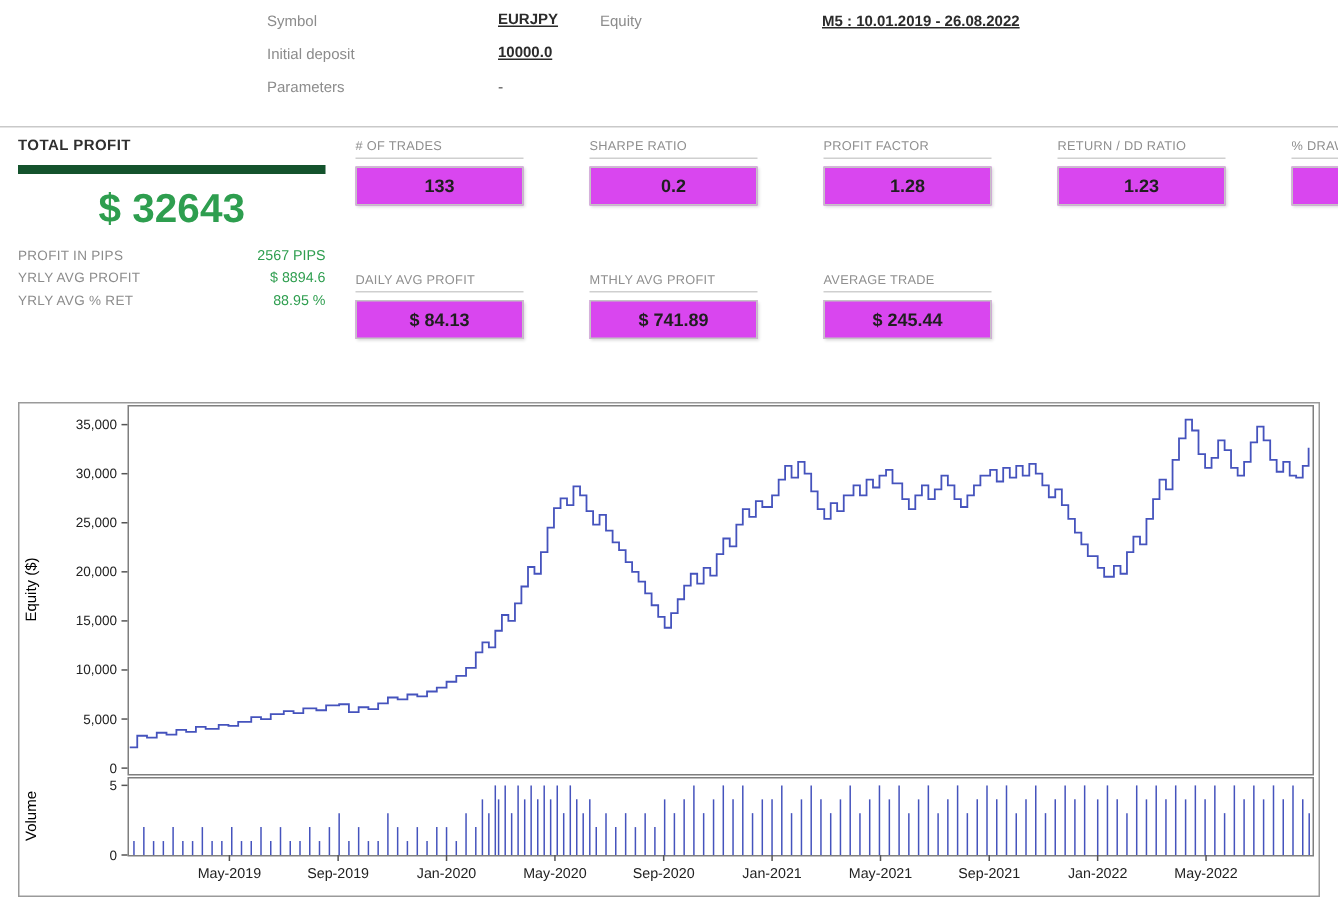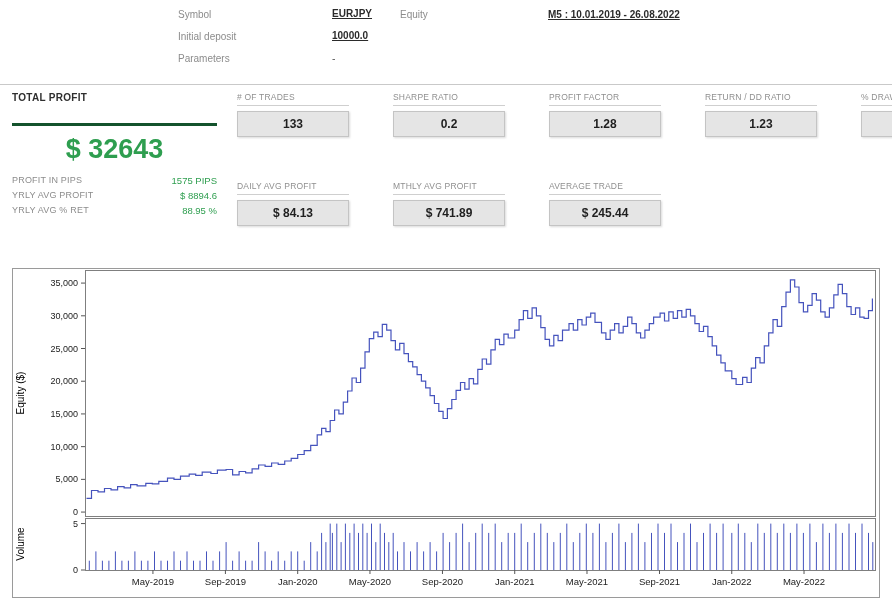--- a/index.html
+++ b/index.html
@@ -4,30 +4,30 @@
 <style>
   html,body{margin:0;padding:0;background:#fff;}
   body{width:892px;height:604px;position:relative;font-family:"Liberation Sans",sans-serif;color:#333;overflow:hidden;}
   
   .h-label{position:absolute;color:#8c8c8c;font-size:10px;}
   .h-value{position:absolute;color:#2b2b2b;font-size:10px;font-weight:bold;text-decoration:underline;}
   .h-plain{position:absolute;color:#555;font-size:10.5px;}
   .divider{position:absolute;top:84px;left:0;width:892px;border-top:1px solid #c9c9c9;}
   
   .summary{position:absolute;left:12px;top:92px;width:205px;}
-  .tp-label{font-size:10px;font-weight:bold;color:#2f2f2f;letter-spacing:.3px;padding-bottom:20px;border-bottom:3px solid #14532d;}
+  .tp-label{font-size:10px;font-weight:bold;color:#2f2f2f;letter-spacing:.3px;padding-bottom:7px;border-bottom:6px solid #14532d;}
   .tp-value{margin-top:8px;text-align:center;font-size:27px;font-weight:bold;color:var(--green);}
   .sum-rows{margin-top:10px;}
   .sum-row{display:flex;justify-content:space-between;margin-bottom:4px;}
   .sum-label{font-size:9px;color:#8c8c8c;letter-spacing:.2px;}
   .sum-val{font-size:9.5px;color:var(--green);}
   
   .stat-grid{position:absolute;left:237px;top:92px;display:grid;grid-template-columns:repeat(5,112px);column-gap:11px;row-gap:14px;gap:44px;}
   .stat-label{font-size:8.5px;color:#8f8f8f;letter-spacing:.2px;padding-bottom:3px;border-bottom:1px solid #cfcfcf;white-space:nowrap;}
-  .stat-box{margin-top:5px;border:1px solid #c4c4c4;box-shadow:1px 1px 2px rgba(0,0,0,.15);height:24px;line-height:24px;text-align:center;font-weight:bold;font-size:12px;color:#1f1f1f;background:#e5e5e5;}
+  .stat-box{margin-top:5px;border:1px solid #c4c4c4;box-shadow:1px 1px 2px rgba(0,0,0,.15);height:24px;line-height:24px;text-align:center;font-weight:bold;font-size:12px;color:#1f1f1f;background:#d946ef;}
   
   .chart-area{position:absolute;left:12px;top:268px;width:860px;height:330px;}
   svg{font-family:"Liberation Sans",sans-serif;}
   .ylab{font-size:9px;fill:#222;}
   .xlab{font-size:9.5px;fill:#222;}
   .axlab{font-size:10px;fill:#000;}
 </style>
 </head>
 <body>
 
@@ -45,21 +45,21 @@
   </div>
 
   <div class="divider"></div>
 
   <div class="summary">
     <div class="tp-label">TOTAL PROFIT</div>
     <div class="tp-value">$ 32643</div>
     <div class="sum-rows">
       <div class="sum-row">
         <span class="sum-label">PROFIT IN PIPS</span>
-        <span class="sum-val">1575 PIPS</span>
+        <span class="sum-val">2567 PIPS</span>
       </div>
       <div class="sum-row">
         <span class="sum-label">YRLY AVG PROFIT</span>
         <span class="sum-val">$ 8894.6</span>
       </div>
       <div class="sum-row">
         <span class="sum-label">YRLY AVG % RET</span>
         <span class="sum-val">88.95 %</span>
       </div>
     </div>

